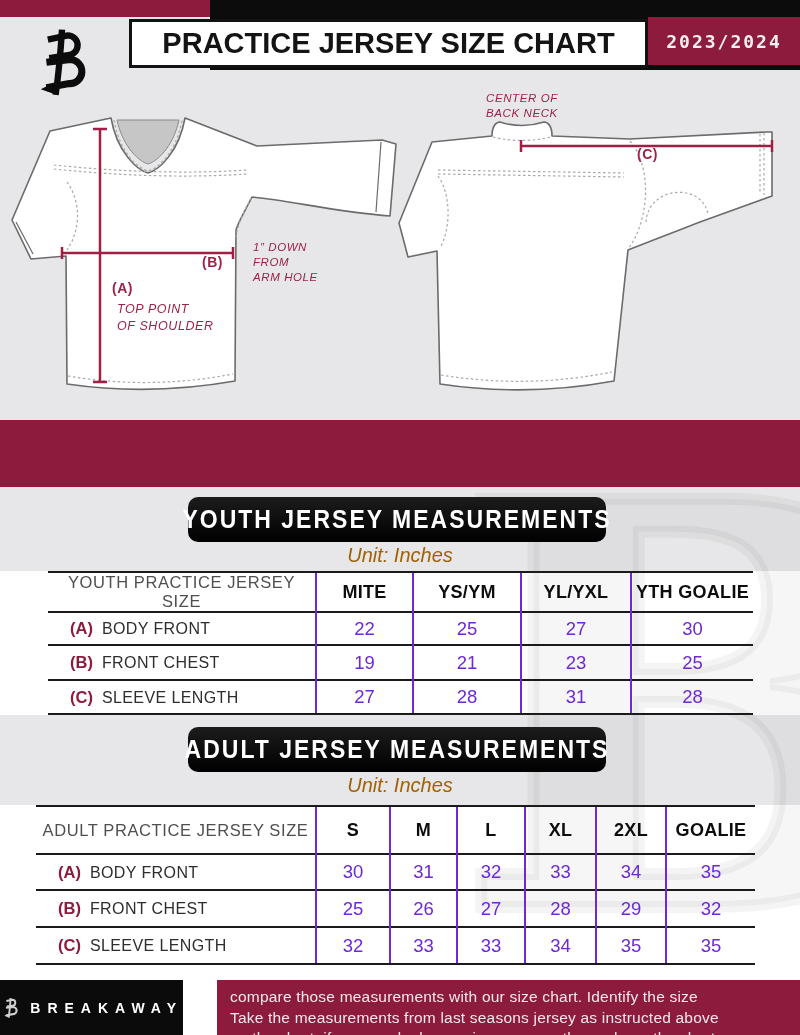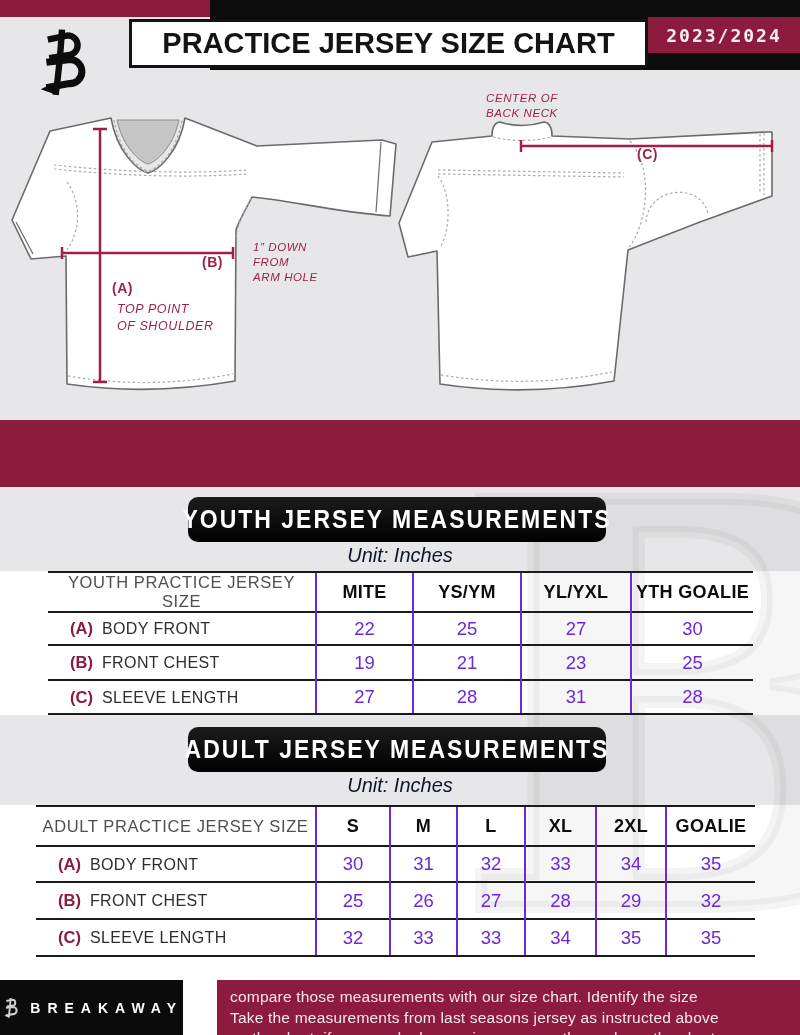--- a/index.html
+++ b/index.html
@@ -16,21 +16,21 @@
   .watermark{left:455px;top:430px;font-family:"DejaVu Serif",serif;font-weight:bold;
     font-size:560px;line-height:1;color:rgba(0,0,0,0.035);
     -webkit-text-stroke:12px rgba(0,0,0,0.045);}
 
   
   .hdr-black{left:210px;top:0;width:590px;height:70px;background:#0c0c0c;}
   .hdr-maroon-strip{left:0;top:0;width:210px;height:17px;background:#8d1b3d;}
   .hdr-titlebox{left:129px;top:19px;width:513px;height:43px;background:#ffffff;
     border:3px solid #121212;display:flex;align-items:center;justify-content:center;}
   .hdr-title{font-weight:800;font-size:29px;letter-spacing:0px;color:#141414;white-space:nowrap;}
-  .hdr-season{left:648px;top:17px;width:152px;height:36px;background:#8d1b3d;
+  .hdr-season{left:648px;top:17px;width:152px;height:48px;background:#8d1b3d;
     display:flex;align-items:center;justify-content:center;}
   .hdr-season span{font-family:"DejaVu Sans Mono",monospace;font-weight:bold;font-size:18px;
     letter-spacing:2px;color:#f5eef1;}
 
   
   .anno{color:#9c2247;white-space:nowrap;}
   .anno-italic{font-style:italic;font-size:11.5px;letter-spacing:0.6px;line-height:15px;}
   .anno-label{font-weight:bold;font-size:14px;letter-spacing:0.5px;}
   .note-a{left:117px;top:301px;font-size:12.5px;line-height:17px;}
   .label-a{left:112px;top:280px;}
@@ -44,21 +44,21 @@
     display:flex;flex-direction:column;align-items:center;justify-content:center;}
   .notice div{color:#f2e7ea;font-size:17.5px;line-height:26px;letter-spacing:0.2px;}
 
   
   .banner{left:188px;width:418px;height:45px;background:linear-gradient(#1c1c1c,#000000);
     border-radius:10px;display:flex;align-items:center;justify-content:center;}
   .banner span{display:inline-block;transform:scaleY(1.15);color:#ffffff;font-weight:700;
     font-size:23px;letter-spacing:2px;white-space:nowrap;}
   .banner-youth{top:497px;}
   .banner-adult{top:727px;}
-  .unit{left:100px;width:600px;text-align:center;font-style:italic;font-size:20px;color:#0f172a;}
+  .unit{left:100px;width:600px;text-align:center;font-style:italic;font-size:20px;color:#a16207;}
   .unit-youth{top:544px;}
   .unit-adult{top:774px;}
 
   
   table.meas{border-collapse:collapse;table-layout:fixed;}
   table.meas td{border-top:2px solid #1a1a1a;padding:0;vertical-align:middle;}
   table.meas tr.last td{border-bottom:2px solid #1a1a1a;}
   table.meas td.v{border-left:2px solid #6d28d9;}
   .tbl-youth{left:48px;top:571px;width:705px;}
   .tbl-adult{left:36px;top:805px;width:719px;}
@@ -230,21 +230,21 @@
     <colgroup>
         <col style="width:280px">
         <col style="width:74px">
         <col style="width:67px">
         <col style="width:68px">
         <col style="width:71px">
         <col style="width:70px">
         <col style="width:89px">
       </colgroup>
     <tbody>
-        <tr style="height:40px">
+        <tr style="height:48px">
       <td class="size-h">ADULT PRACTICE JERSEY SIZE</td>
       <td class="col-h v">S</td>
       <td class="col-h v">M</td>
       <td class="col-h v">L</td>
       <td class="col-h v">XL</td>
       <td class="col-h v">2XL</td>
       <td class="col-h v">GOALIE</td>
     </tr>
     <tr style="height:36px">
       <td class="rowlabel"><span class="row-key">(A)</span><span class="row-name">BODY FRONT</span></td>

